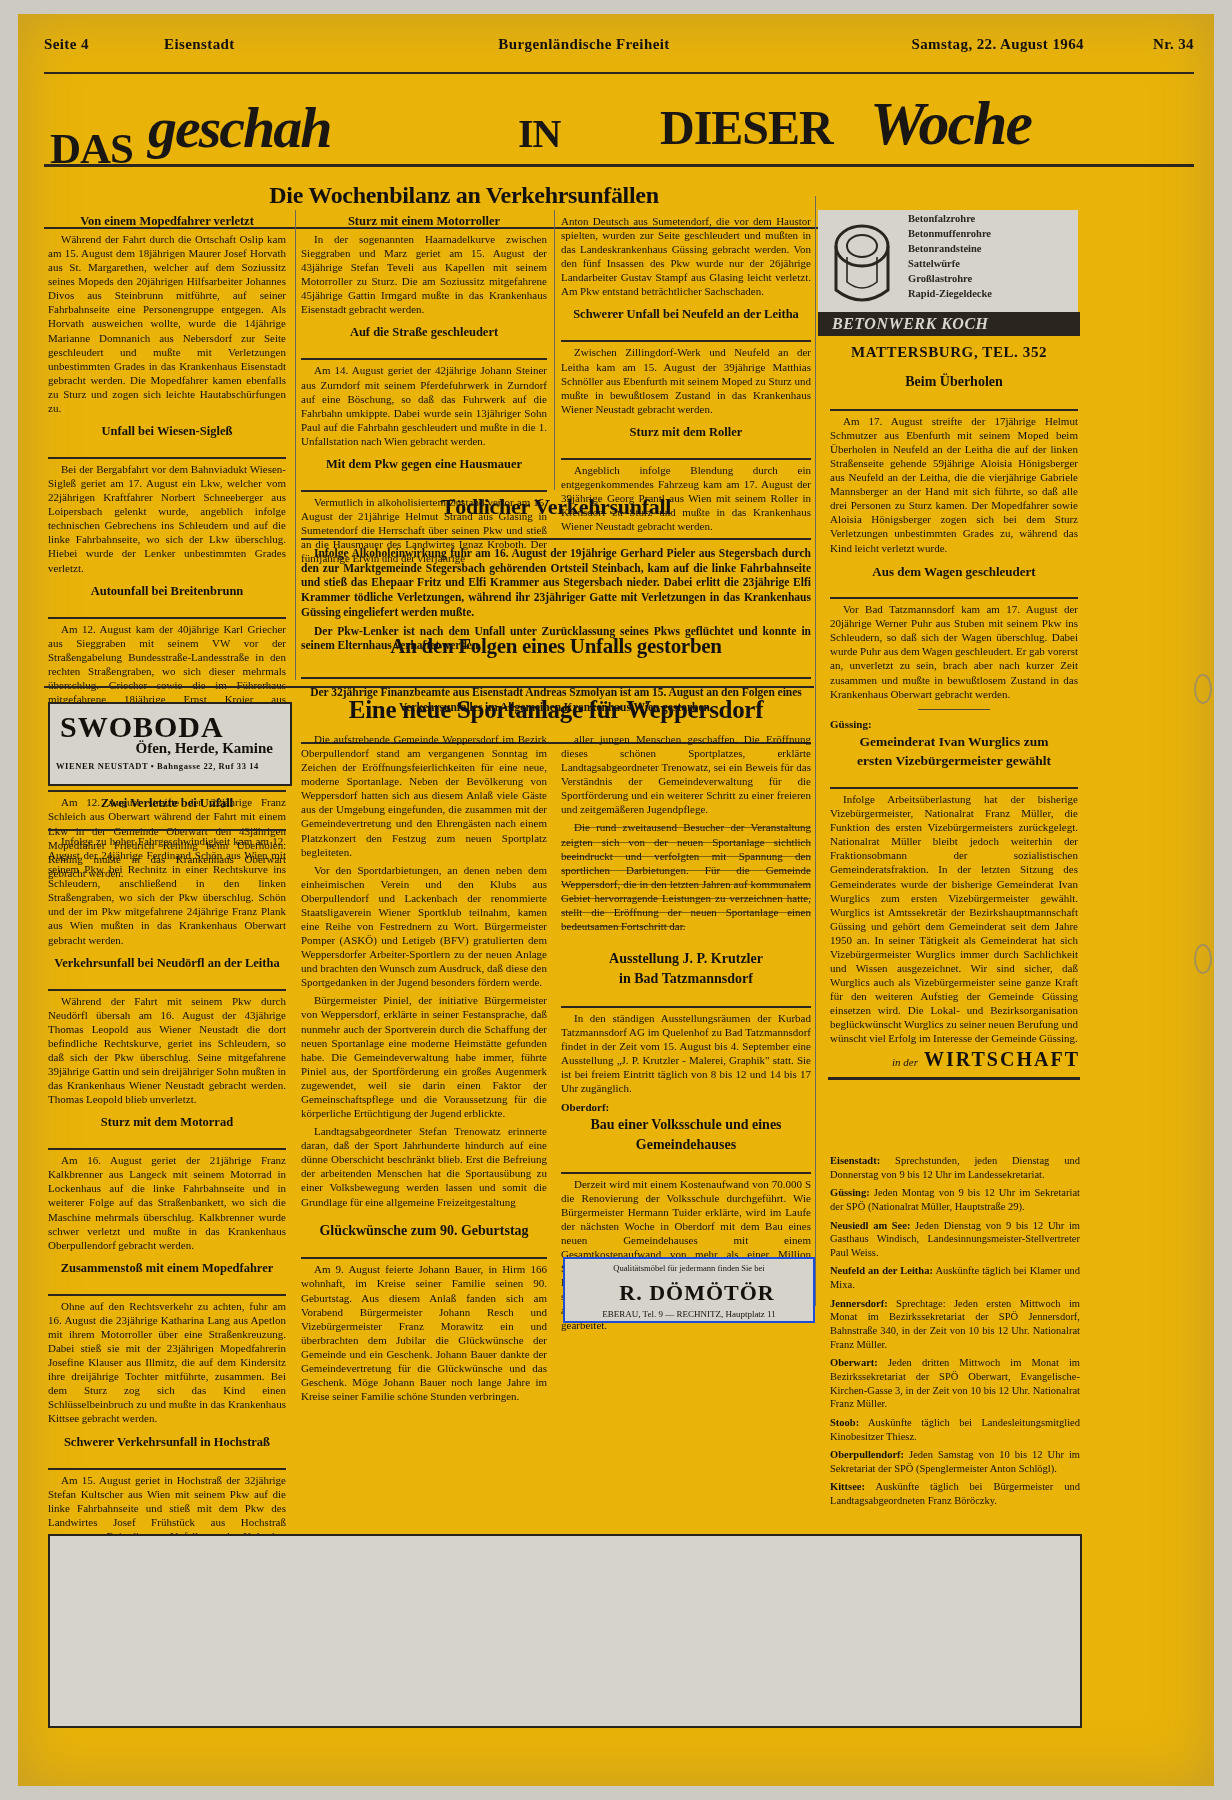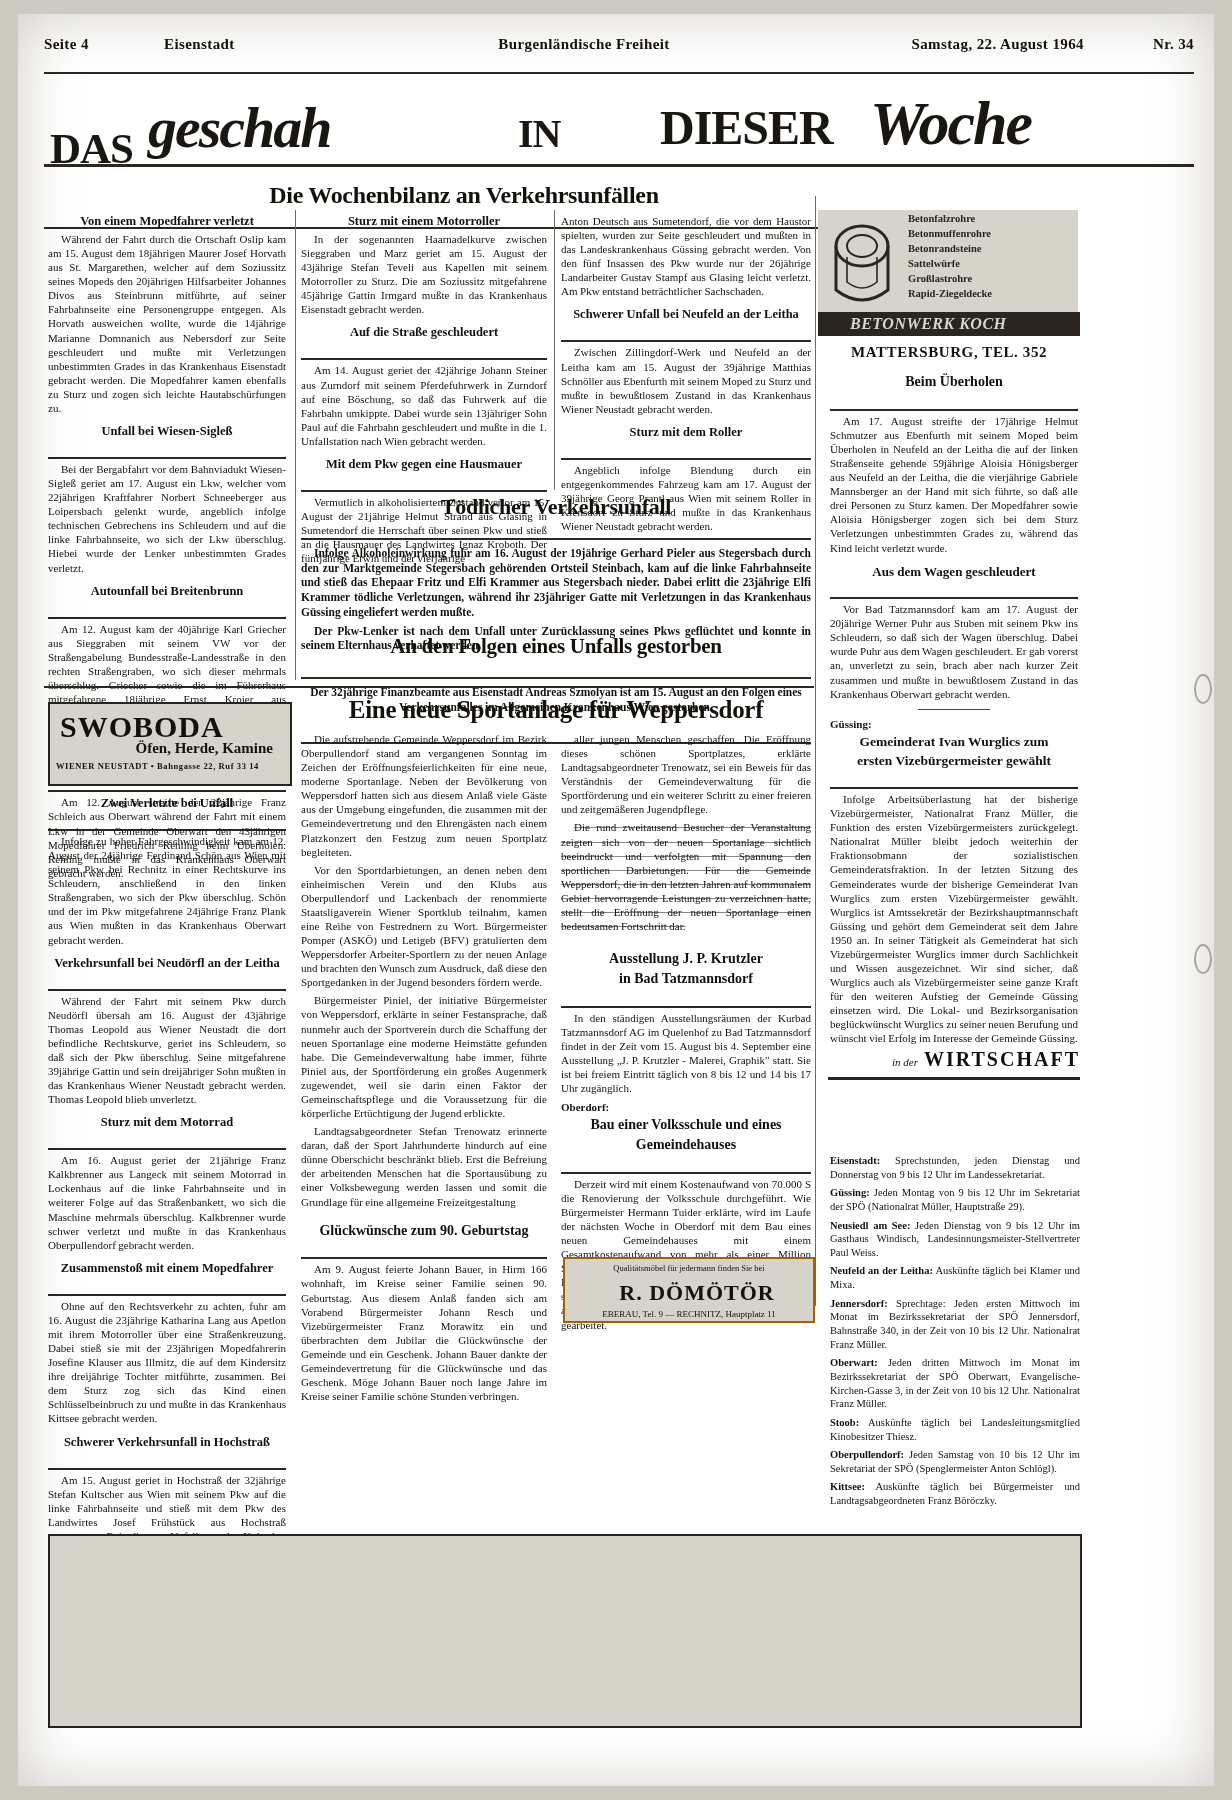--- a/index.html
+++ b/index.html
@@ -1,18 +1,18 @@
 <!DOCTYPE html>
 <html><head>
 <meta charset="utf-8">
 <style>
   html,body{margin:0;padding:0;background:#c9c6bd;}
   body{width:1232px;height:1800px;font-family:"Liberation Serif",serif;color:#14110d;}
   #page{position:relative;width:1232px;height:1800px;background:#cdcac1;overflow:hidden;}
-  #paper{position:absolute;left:18px;top:14px;width:1196px;height:1772px;background:#ffffff;
+  #paper{position:absolute;left:18px;top:14px;width:1196px;height:1772px;background:#eab308;
          box-shadow:inset 0 0 60px rgba(120,112,96,.35);}
   .masthead{position:absolute;left:26px;top:22px;width:1150px;display:flex;align-items:baseline;
             font-family:"Liberation Serif",serif;font-size:15px;font-weight:bold;letter-spacing:.4px;}
   .masthead .mi{white-space:nowrap;}
   .m1{width:120px;}
   .m2{width:150px;}
   .m3{flex:1;text-align:center;}
   .m4{width:230px;text-align:right;}
   .m5{width:110px;text-align:right;}
   .rule{position:absolute;left:26px;width:1150px;height:2px;background:#2b2620;}
@@ -29,21 +29,21 @@
   h3.sub{font-size:12.5px;font-weight:bold;text-align:center;margin:9px 0 3px 0;line-height:1.2;}
   p.bd{font-size:11px;line-height:1.28;text-align:justify;margin:0 0 4px 0;text-indent:13px;
        hyphens:auto;word-spacing:-.2px;}
   p.bd.noind{text-indent:0;}
   .underline{border-bottom:2px solid #2b2620;padding-bottom:18px;}
 
   .zone{position:absolute;}
   .col{position:absolute;}
 
   
-  .adbox{border:2px solid #a16207;background:#d6d3ca;}
+  .adbox{border:2px solid #1d4ed8;background:#d6d3ca;}
   .kochlogo{font-family:"Liberation Serif",serif;font-weight:bold;font-style:italic;}
 
   .swoboda{position:absolute;border:2px solid #28231d;}
   .selbst{position:absolute;}
   .hamminger{position:absolute;border:2px solid #28231d;}
   .dirline{font-size:10.5px;line-height:1.3;text-align:justify;margin:0 0 5px 0;}
   .dirline b{font-weight:bold;}
   .smallrule{height:1px;background:#4a453d;margin:8px auto;width:72px;}
   .holeA{position:absolute;right:2px;top:660px;width:14px;height:26px;border:2px solid #8c867a;border-radius:50%;opacity:.7;}
   .holeB{position:absolute;right:2px;top:930px;width:14px;height:26px;border:2px solid #8c867a;border-radius:50%;opacity:.7;}
@@ -126,21 +126,21 @@
       </div>
 
       <svg width="86" height="96" style="position:absolute;left:0;top:8px;">
         <ellipse cx="44" cy="28" rx="26" ry="20" fill="none" stroke="#2a251e" stroke-width="3"></ellipse>
         <ellipse cx="44" cy="28" rx="15" ry="11" fill="none" stroke="#2a251e" stroke-width="2"></ellipse>
         <path d="M18 28 L18 72 Q44 92 70 72 L70 28" fill="none" stroke="#2a251e" stroke-width="3"></path>
         <path d="M29 39 L29 64 Q44 76 59 64 L59 39" fill="none" stroke="#2a251e" stroke-width="1.6"></path>
       </svg>
     </div>
     <div style="position:absolute;left:800px;top:298px;width:262px;height:24px;background:#2a251e;color:#d8d5cc;
-                display:flex;align-items:center;justify-content:flex-start;padding-left:32px;box-sizing:border-box;">
+                display:flex;align-items:center;justify-content:flex-start;padding-left:14px;box-sizing:border-box;">
       <span class="kochlogo" style="font-size:16px;letter-spacing:.5px;">BETONWERK KOCH</span>
     </div>
     <div style="position:absolute;left:800px;top:330px;width:262px;text-align:center;font-size:15px;font-weight:bold;letter-spacing:.6px;">MATTERSBURG, TEL. 352</div>
 
     <div class="col" style="left:812px;top:356px;width:248px;">
       <h3 class="sub underline" style="font-size:14px;margin-top:4px;">Beim Überholen</h3>
       <p class="bd">Am 17. August streifte der 17jährige Helmut Schmutzer aus Ebenfurth mit seinem Moped beim Überholen in Neufeld an der Leitha die auf der linken Straßenseite gehende 59jährige Aloisia Hönigsberger aus Neufeld an der Leitha, die die vierjährige Gabriele Mannsberger an der Hand mit sich führte, so daß alle drei Personen zu Sturz kamen. Der Mopedfahrer sowie Aloisia Hönigsberger zogen sich bei dem Sturz Verletzungen unbestimmten Grades zu, während das Kind leicht verletzt wurde.</p>
       <h3 class="sub underline" style="font-size:13px;">Aus dem Wagen geschleudert</h3>
       <p class="bd">Vor Bad Tatzmannsdorf kam am 17. August der 20jährige Werner Puhr aus Stuben mit seinem Pkw ins Schleudern, so daß sich der Wagen überschlug. Dabei wurde Puhr aus dem Wagen geschleudert. Er gab vorerst an, unverletzt zu sein, brach aber nach kurzer Zeit zusammen und mußte in bewußtlosem Zustand in das Krankenhaus Oberwart gebracht werden.</p>
       <div class="smallrule"></div>

